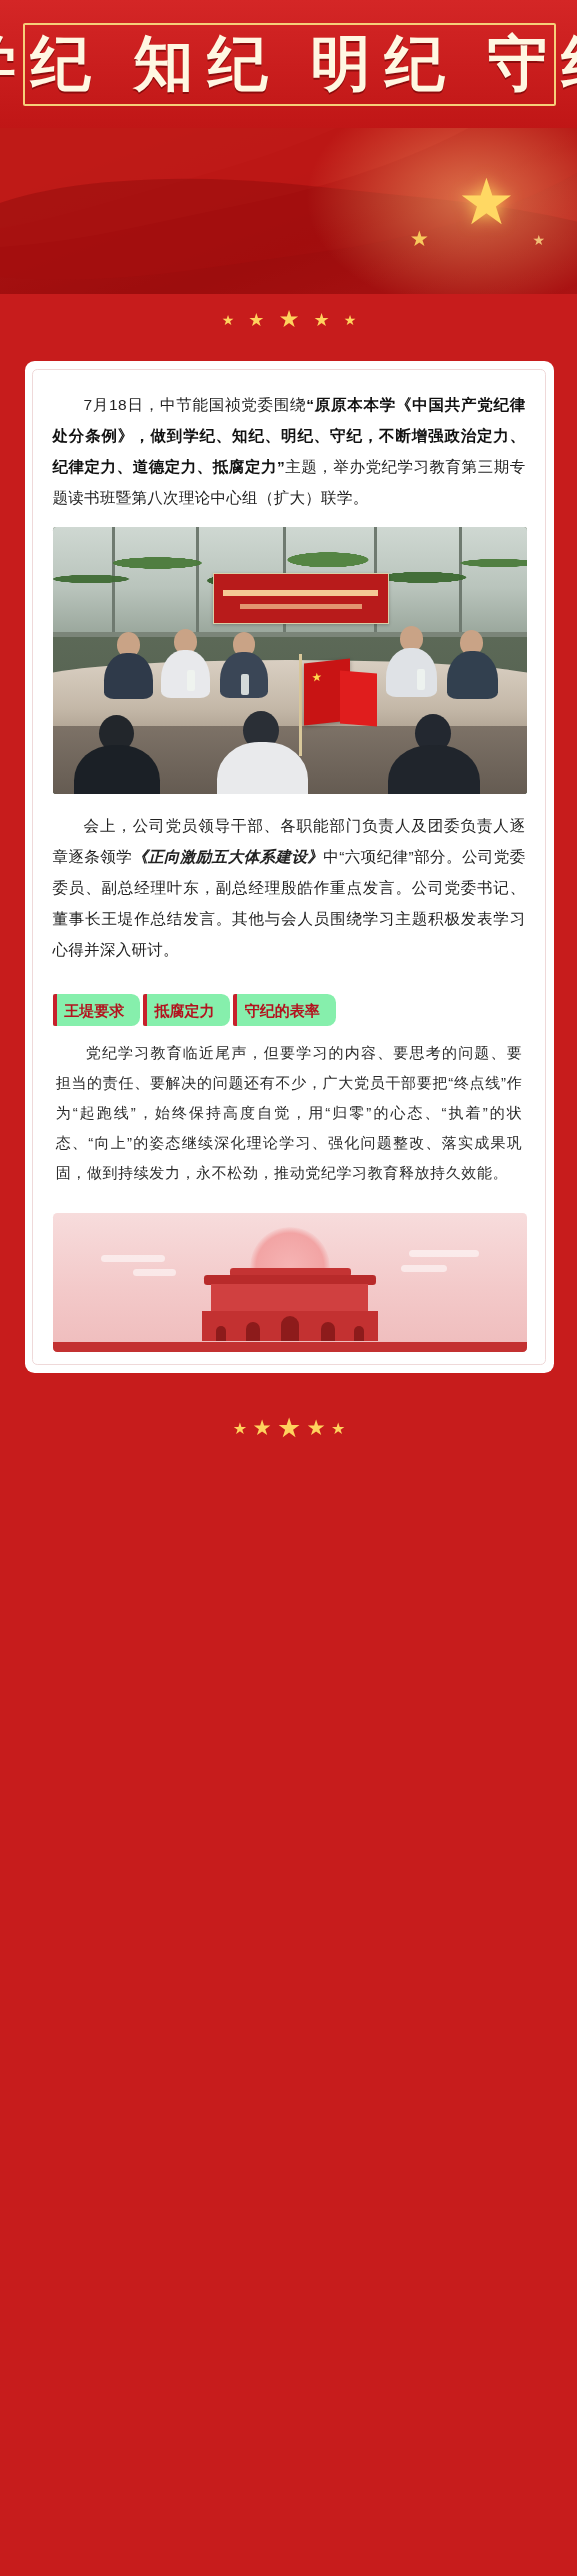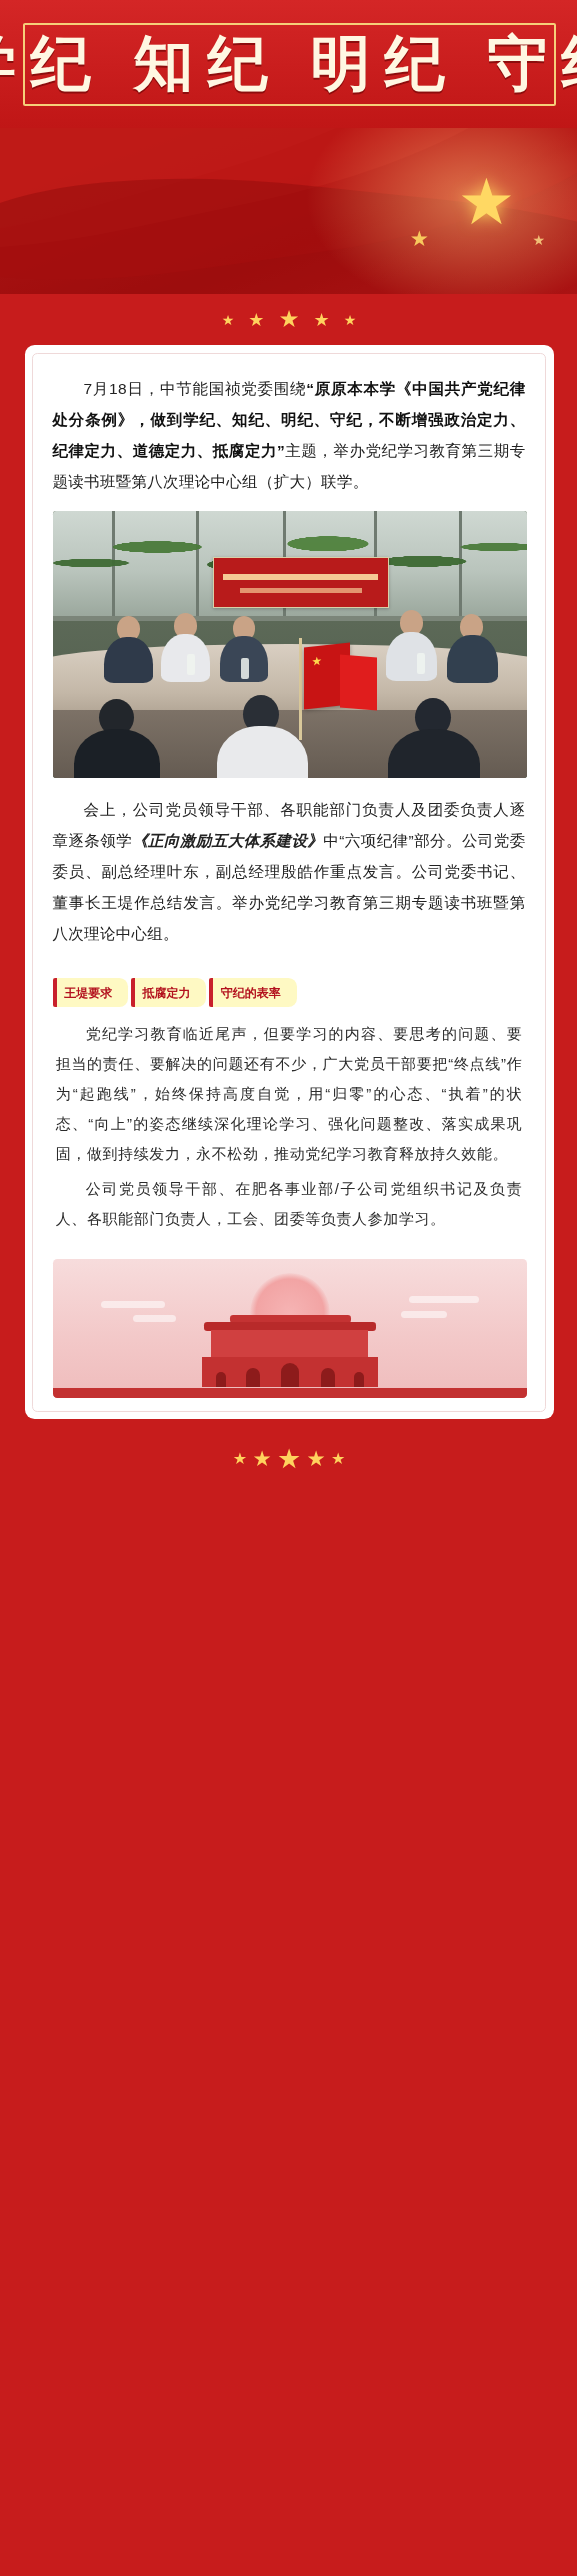--- a/index.html
+++ b/index.html
@@ -99,21 +99,21 @@
   }
   .sd.s1 { font-size: 14px; }
   .sd.s2 { font-size: 18px; }
   .sd.s3 { font-size: 23.5px; }
   .sd.s4 { font-size: 18px; }
   .sd.s5 { font-size: 14px; }
 
   
   .card {
     position: relative;
-    margin: 0 auto;
+    margin: 16px auto;
     width: 529px;
     background: #ffffff;
     border-radius: 9.6px;
     padding: 28px 28px 21.4px 28px;
   }
   .card::before {
     content: "";
     position: absolute;
     left: 7.5px; right: 7.5px; top: 7.5px; bottom: 7.5px;
     border: 1.1px solid #efd9d9;
@@ -232,23 +232,23 @@
     position: absolute; left: 246px; top: 127px; width: 3.2px; height: 102px; background: #d9c89a;
   }
   .ph-bottle {
     position: absolute; width: 8.6px; height: 21.4px; background: rgba(240,245,240,.85);
     border-radius: 2.1px;
   }
 
   
   .sec-head {
     display: inline-block;
-    background: #fef9c3;
+    background: #86efac;
     color: #b3121e;
-    font-size: 12px;
+    font-size: 15px;
     font-weight: bold;
     line-height: 1;
     padding: 8.6px 16px 8.6px 11.8px;
     border-radius: 2.1px 8.6px 8.6px 2.1px;
     position: relative;
     margin: 15px 0 11.8px 0;
   }
   .sec-head::before {
     content: "";
     position: absolute;
@@ -417,34 +417,33 @@
     <div class="ph-person" style="left:21.4px; top:218px; width:86px; height:59px; background:#1b2026;"></div>
 
     <div class="ph-head" style="left:190px; top:184px; width:36px; height:39px; background:#2a2f36;"></div>
     <div class="ph-person" style="left:164px; top:215px; width:91px; height:62px; background:#e9eaec;"></div>
 
     <div class="ph-head" style="left:362px; top:187px; width:36px; height:39px; background:#232830;"></div>
     <div class="ph-person" style="left:335px; top:218px; width:92px; height:60px; background:#20252c;"></div>
   </div>
 
   <p class="para">
-    <span>会上，公司党员领导干部、各职能部门负责人及团委负责人逐章逐条领学</span><span class="bold-italic">《正向激励五大体系建设》</span><span>中“六项纪律”部分。公司党委委员、副总经理叶东，副总经理殷皓作重点发言。公司党委书记、董事长王堤作总结发言。举办党纪学习教育第三期专题读书班暨第八次理论中心组。</span>
+    <span>会上，公司党员领导干部、各职能部门负责人及团委负责人逐章逐条领学</span><span class="bold-italic">《正向激励五大体系建设》</span><span>中“六项纪律”部分。公司党委委员、副总经理叶东，副总经理殷皓作重点发言。公司党委书记、董事长王堤作总结发言。其他与会人员围绕学习主题积极发表学习心得并深入研讨。</span>
   </p>
 
   
   <div class="sec-head">王堤要求</div>
 
   
   <div class="sec-head">抵腐定力</div>
 
   
   <div class="sec-head">守纪的表率</div>
   <div class="sec-body">
     <p>党纪学习教育临近尾声，但要学习的内容、要思考的问题、要担当的责任、要解决的问题还有不少，广大党员干部要把“终点线”作为“起跑线”，始终保持高度自觉，用“归零”的心态、“执着”的状态、“向上”的姿态继续深化理论学习、强化问题整改、落实成果巩固，做到持续发力，永不松劲，推动党纪学习教育释放持久效能。</p>
-    <p>公司党员领导干部、在肥各事业部/子公司党组织书记及负责人、各职能部门负责人，工会、团委等负责人参加学习。</p>
   </div>
 
   
   <div class="footer-art">
     <div class="fa-sun"></div>
     <div class="fa-cloud" style="left:48px; top:42px; width:64px;"></div>
     <div class="fa-cloud" style="left:80px; top:56px; width:43px;"></div>
     <div class="fa-cloud" style="right:48px; top:37px; width:70px;"></div>
     <div class="fa-cloud" style="right:80px; top:52px; width:46px;"></div>
     <div class="fa-gate">

